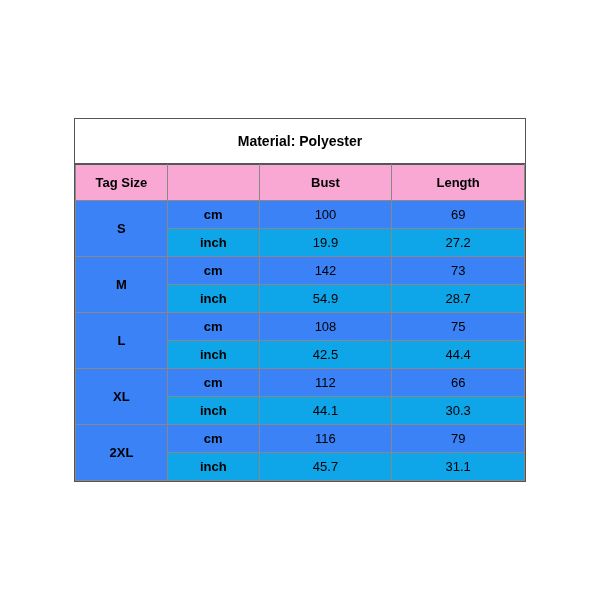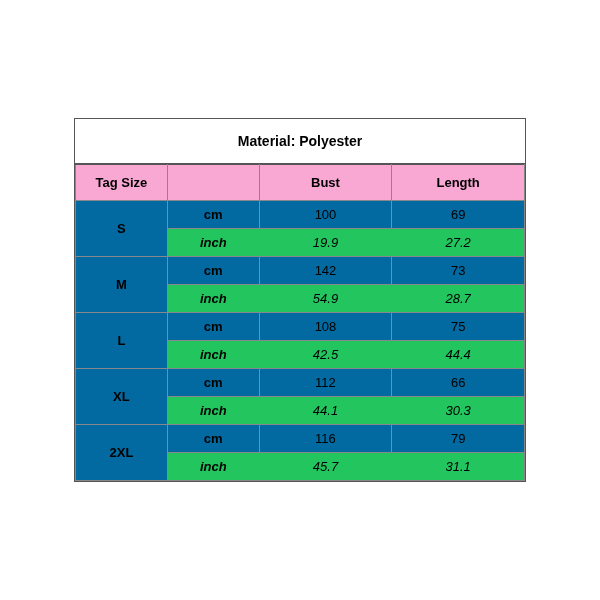--- a/index.html
+++ b/index.html
@@ -59,26 +59,25 @@
     .unit-cell {
       width: 90px;
       font-weight: bold;
     }
 
     .bust-cell, .length-cell {
       width: 130px;
     }
 
     .shaded {
-      background-color: #22c55e;
-      font-style: italic;
+      background-color: #0ea5e9;
     }
 
     .normal {
-      background-color: #0369a1;
+      background-color: #3b82f6;
     }
 
     tr.header-row th {
       border-top: 1.5px solid #555;
     }
   </style>
 </head>
 <body>
 
 <div class="container">

